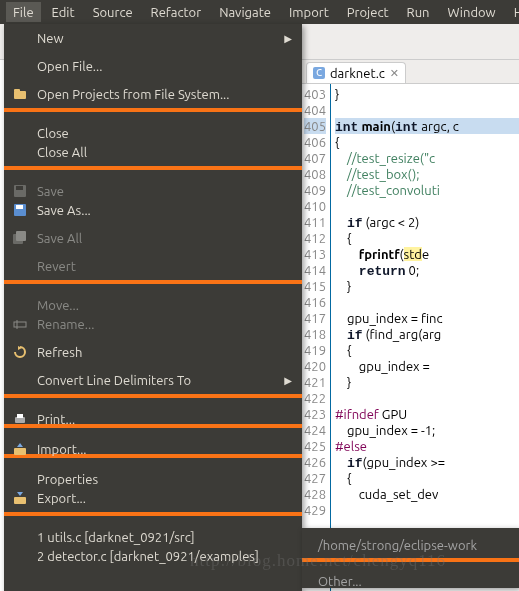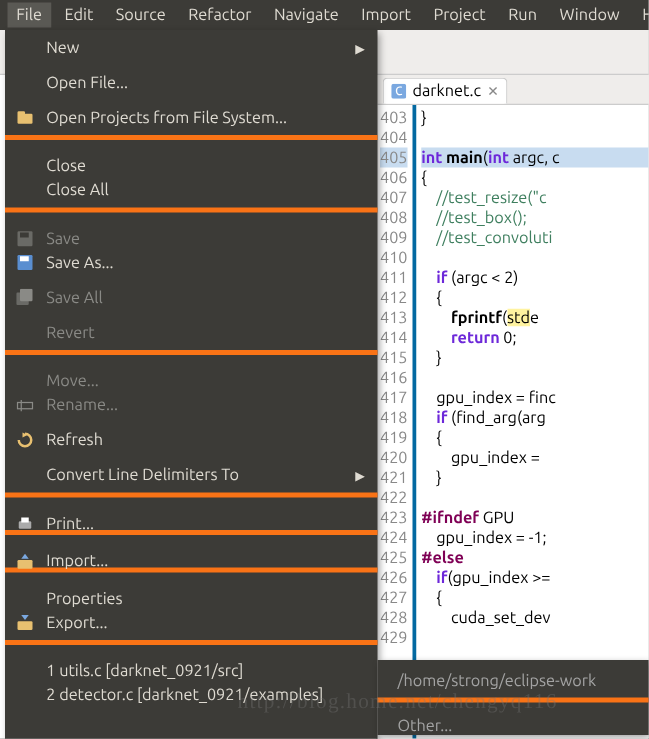--- a/index.html
+++ b/index.html
@@ -18,29 +18,29 @@
 .mi-icon { width: 16px; height: 16px; display: flex; align-items: center; justify-content: center; flex-shrink: 0; }
 .mi-text { flex: 1; white-space: nowrap; }
 .mi-arrow { font-size: 10px; }
 .submenu { position: absolute; top: 528px; left: 302px; width: 217px; background: #3c3b37; color: #a3a3a3; z-index: 11; box-shadow: 2px 2px 6px rgba(0,0,0,0.4); padding: 4px 0; }
 .submenu .menu-item { height: 26px; padding-left: 16px; }
 .editor { margin-left: 302px; flex: 1; display: flex; flex-direction: column; background: #fff; min-width: 0; }
 .tabs { height: 24px; display: flex; align-items: flex-end; background: #efedeb; border-bottom: 1px solid #ccc; padding-left: 4px; }
 .tab { background: #fff; border: 1px solid #ccc; border-bottom: none; border-radius: 4px 4px 0 0; padding: 3px 6px; display: flex; align-items: center; gap: 5px; font-size: 12px; }
 .tab-close { color: #888; font-size: 11px; }
 .code { flex: 1; display: flex; font-family: "DejaVu Sans Mono", monospace; font-size: 12px; overflow: hidden; white-space: pre; }
-.gutter { background: #fff; text-align: right; color: #888; padding: 2px 4px 2px 2px; border-right: 3px solid #0369a1; }
+.gutter { background: #fff; text-align: right; color: #888; padding: 2px 4px 2px 2px; border-right: 1px solid #0369a1; }
 .gutter div { height: 16px; line-height: 16px; }
 .code-body { flex: 1; padding: 2px 0 2px 4px; }
 .code-body div { height: 16px; line-height: 16px; }
 .ln405 { background: #c8dcf0; }
 .hl-yellow { background: #fff3a0; }
-.kw { color: #6d28d9; font-weight: bold; }
+.kw { color: #0f172a; font-weight: bold; font-family: Liberation Mono, monospace; }
 .cm { color: #3f7f5f; }
-.pp { color: #7f0055; font-weight: bold; }
+.pp { color: #7f0055; font-weight: normal; }
 .watermark { position: absolute; bottom: 20px; left: 190px; color: rgba(120,120,120,0.35); font-size: 17px; font-family: serif; letter-spacing: 1px; z-index: 20; pointer-events: none; }
 svg { display: block; }
 </style>
 </head>
 <body>
 
 <div class="menubar">
     <span class="active">File</span>
     <span>Edit</span>
     <span>Source</span>

